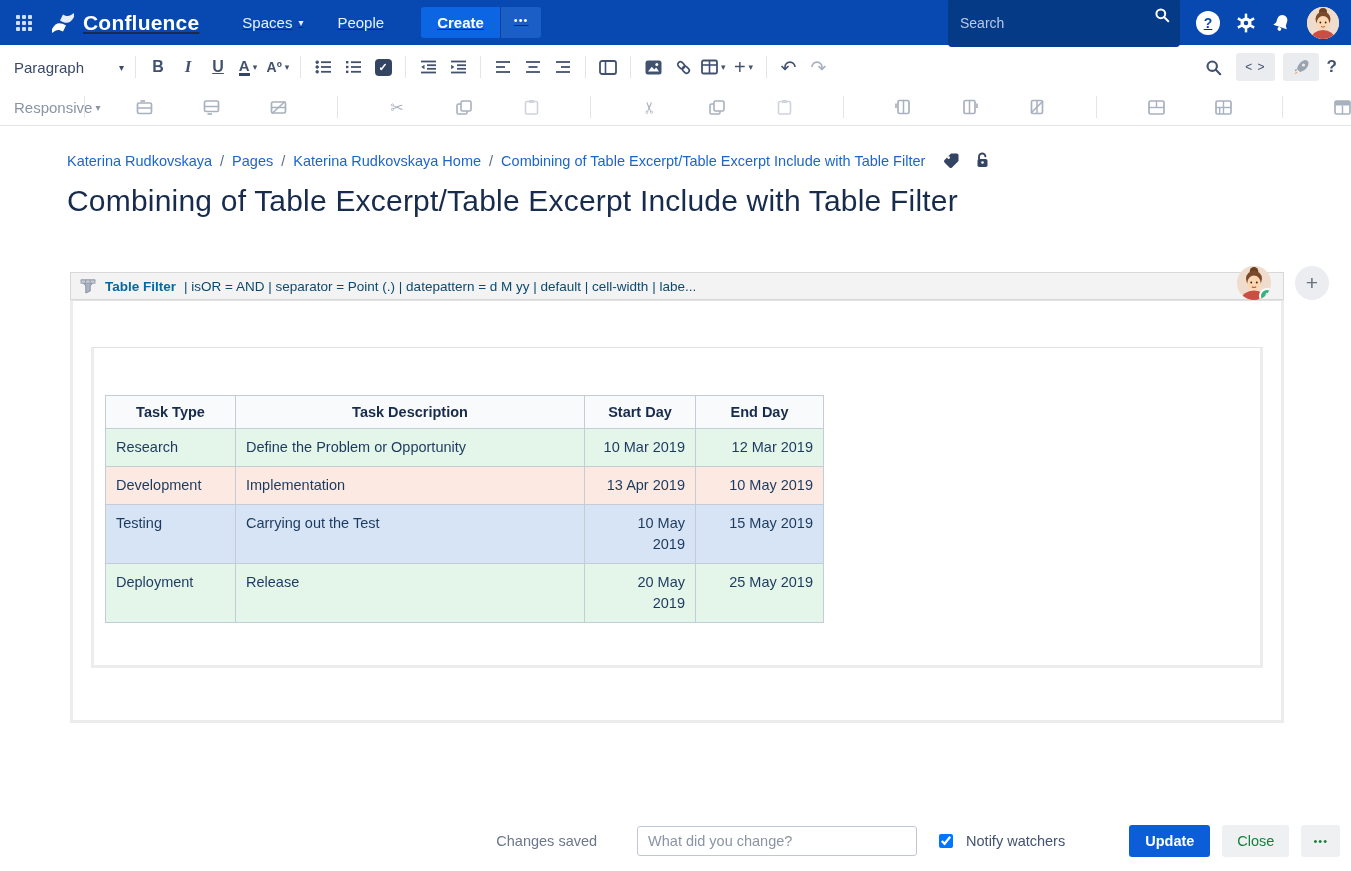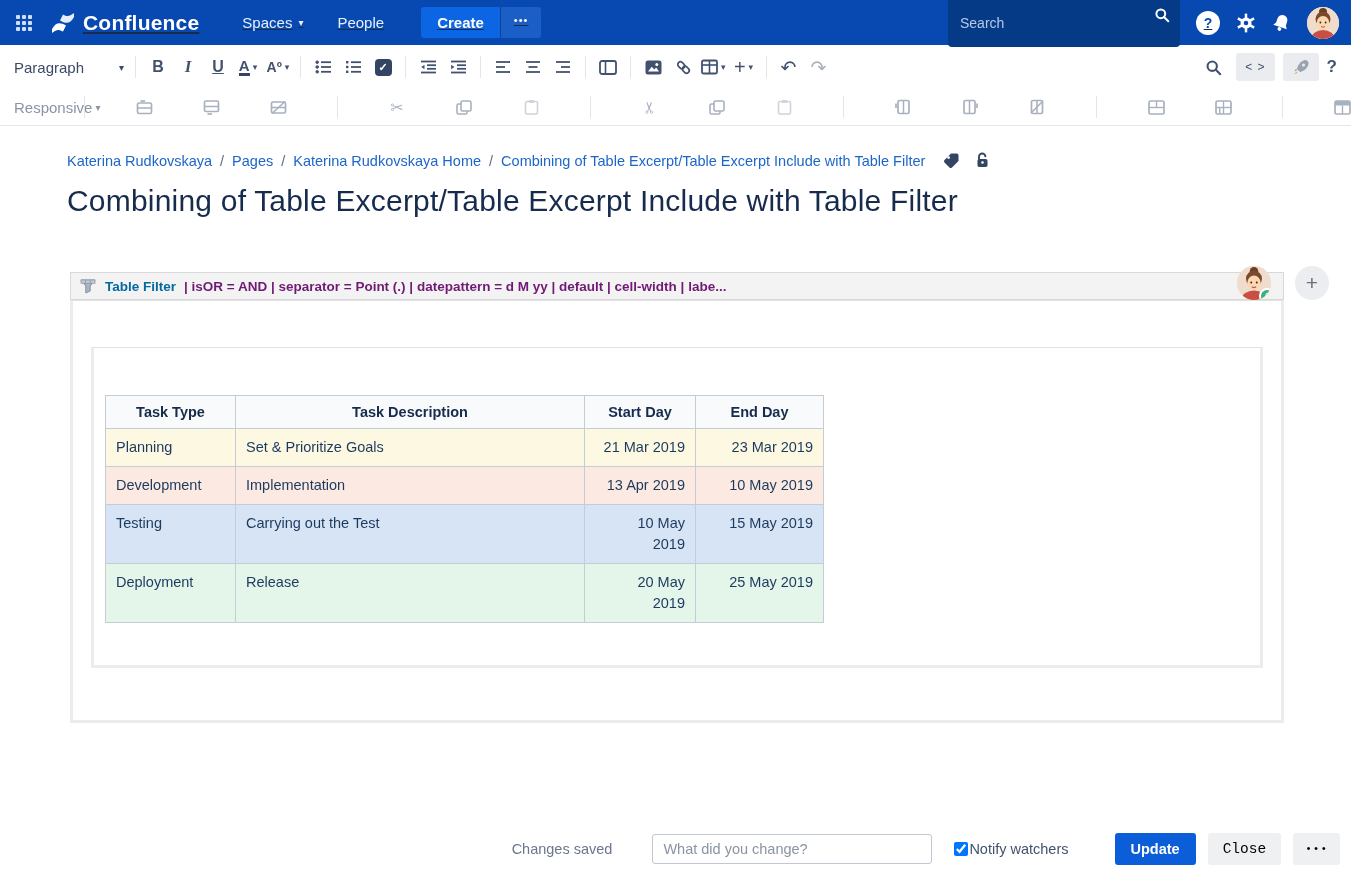--- a/index.html
+++ b/index.html
@@ -68,46 +68,46 @@
     border:2px solid #fff; border-radius:50%; font-size:9px; font-weight:700; display:flex; align-items:center; justify-content:center; }
   .plus-btn { width:34px; height:34px; border-radius:50%; background:#ebedf0; color:#6b7280; font-size:21px;
     display:flex; align-items:center; justify-content:center; cursor:pointer; }
   .title { margin:15px 0 0 33px; font-size:30px; font-weight:400; color:#172b4d; letter-spacing:.2px; }
 
   
   .macro { margin:54px 67px 0 36px; }
   .m-head { height:28px; background:#f3f3f3; border:1px solid #d8d8d8; display:flex; align-items:center;
     gap:8px; padding:0 8px; font-size:13.5px; cursor:pointer; }
   .m-name { font-weight:700; color:#0369a1; white-space:nowrap; }
-  .m-params { color:#701a75; white-space:nowrap; overflow:hidden;font-weight:bold; }
+  .m-params { color:#0c4a6e; white-space:nowrap; overflow:hidden; }
   .m-body { border:3px solid #ececec; border-top:1px solid #e2e2e2; background:#fff; }
   .filter-body { padding:46px 18px 52px 18px; }
   .excerpt-body { padding:47px 18px 42px 11px; }
 
   
   table.task { border-collapse:collapse; table-layout:fixed; width:718px; font-size:14.5px; color:#1c3a5e; }
   table.task th, table.task td { border:1px solid #c4ccd6; }
   table.task th { background:#f9fafb; font-weight:700; text-align:center; padding:8px 6px; color:#172b4d; }
   table.task td { padding:8px 10px; vertical-align:top; line-height:21px; }
   table.task td:nth-child(3), table.task td:nth-child(4) { text-align:right; }
   .wrapdate { display:inline-block; width:54px; text-align:right; }
 
   
-  .footer { position:absolute; left:0; right:0; bottom:0; height:41px; background:#fff;
+  .footer { position:absolute; left:0; right:0; bottom:8px; height:41px; background:#fff;
     display:flex; align-items:center; justify-content:flex-end; padding:0 11px 4px 0; gap:12px; font-size:14.5px; }
   .savestat { color:#6b778c; margin-right:28px; }
   .cmt { width:280px; height:30px; border:1px solid #c1c7d0; border-radius:3px; padding:0 10px;
     font-size:14.5px; color:#172b4d; outline:none; font-family:inherit; margin-right:10px; }
   .cmt::placeholder { color:#8a94a4; }
-  .notify { display:flex; align-items:center; gap:1px; margin-right:34px; color:#42526e; }
+  .notify { display:flex; align-items:center; gap:13px; margin-right:52px; color:#42526e; }
   .notify input { width:14px; height:14px; }
   .btn-upd { background:#0b5ed7; color:#fff; font-weight:700; font-size:14.5px; border:none;
     border-radius:3px; padding:8px 16px; cursor:pointer; font-family:inherit; }
-  .btn-gray { background:#eef0f2; color:#000000; font-size:14.5px; border:none; border-radius:3px;
-    padding:8px 15px; cursor:pointer; font-family:Liberation Mono, monospace; }
+  .btn-gray { background:#eef0f2; color:#15803d; font-size:14.5px; border:none; border-radius:3px;
+    padding:8px 15px; cursor:pointer; font-family:Liberation Sans, sans-serif; }
   .btn-dots { letter-spacing:1px; font-size:11px; padding:10px 12px; }
   svg { display:block; }
 </style>
 </head>
 <body>
 
 <div class="app">
 
   <div class="hdr">
     <div class="hdr-left">
@@ -575,25 +575,25 @@
                 </colgroup>
               <thead>
                 <tr>
                   <th>Task Type</th>
                   <th>Task Description</th>
                   <th>Start Day</th>
                   <th>End Day</th>
                 </tr>
               </thead>
               <tbody>
-                  <tr style="background: rgb(253, 248, 226);">
-                    <td>Planning</td>
-                    <td>Set &amp; Prioritize Goals</td>
-                    <td>21 Mar 2019</td>
-                    <td>23 Mar 2019</td>
+                  <tr style="background: rgb(228, 245, 234);">
+                    <td>Research</td>
+                    <td>Define the Problem or Opportunity</td>
+                    <td>10 Mar 2019</td>
+                    <td>12 Mar 2019</td>
                   </tr>
                   <tr style="background: rgb(252, 233, 225);">
                     <td>Development</td>
                     <td>Implementation</td>
                     <td>13 Apr 2019</td>
                     <td>10 May 2019</td>
                   </tr>
                   <tr style="background: rgb(214, 228, 246);">
                     <td>Testing</td>
                     <td>Carrying out the Test</td>

